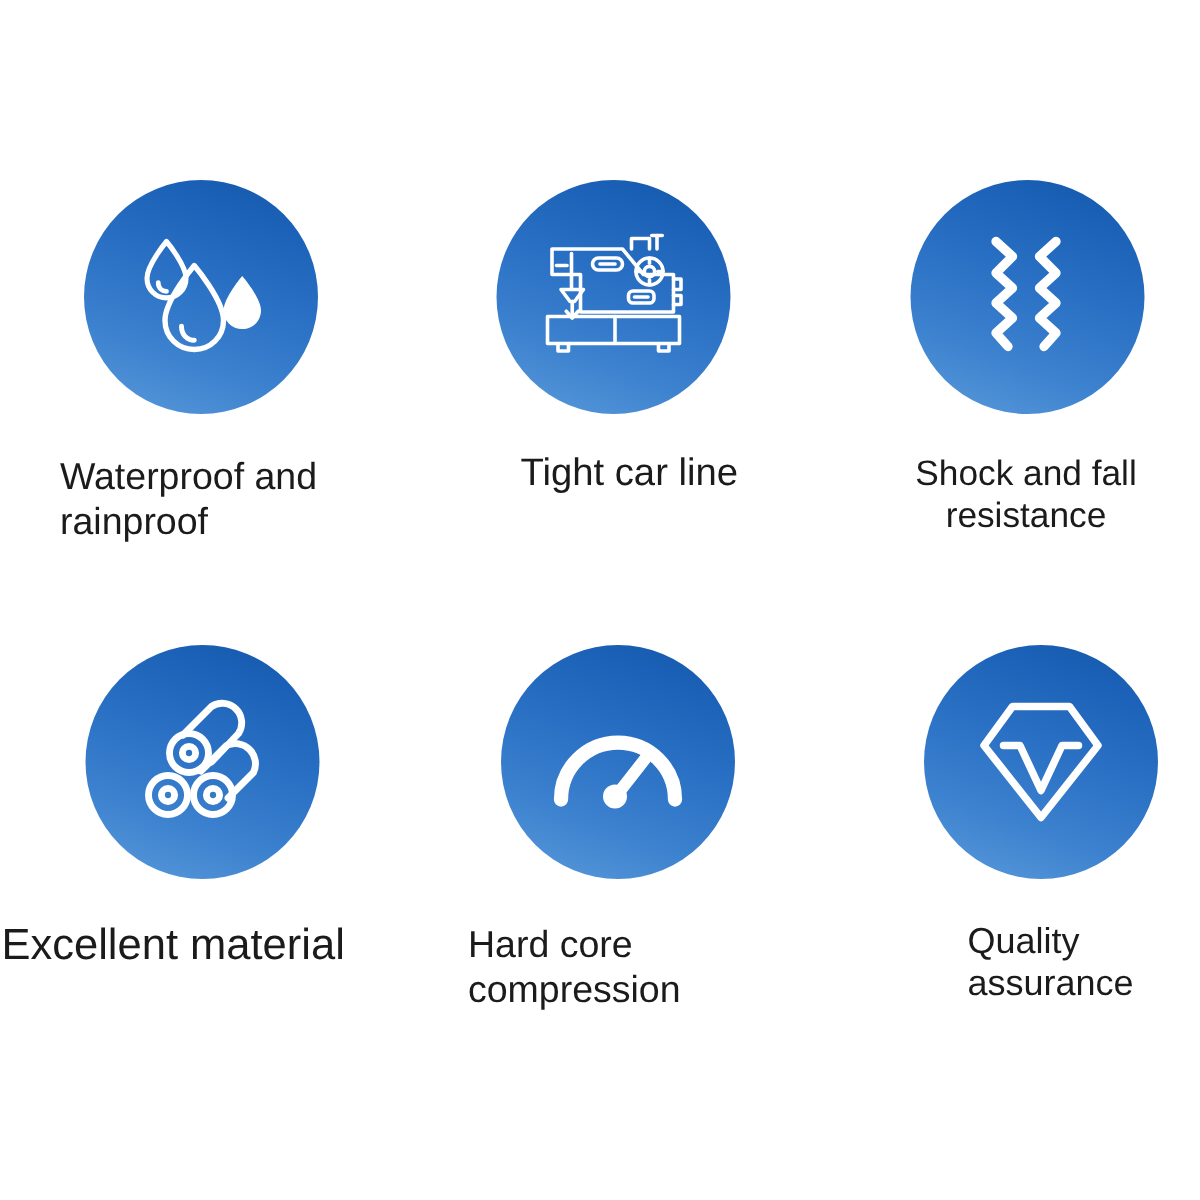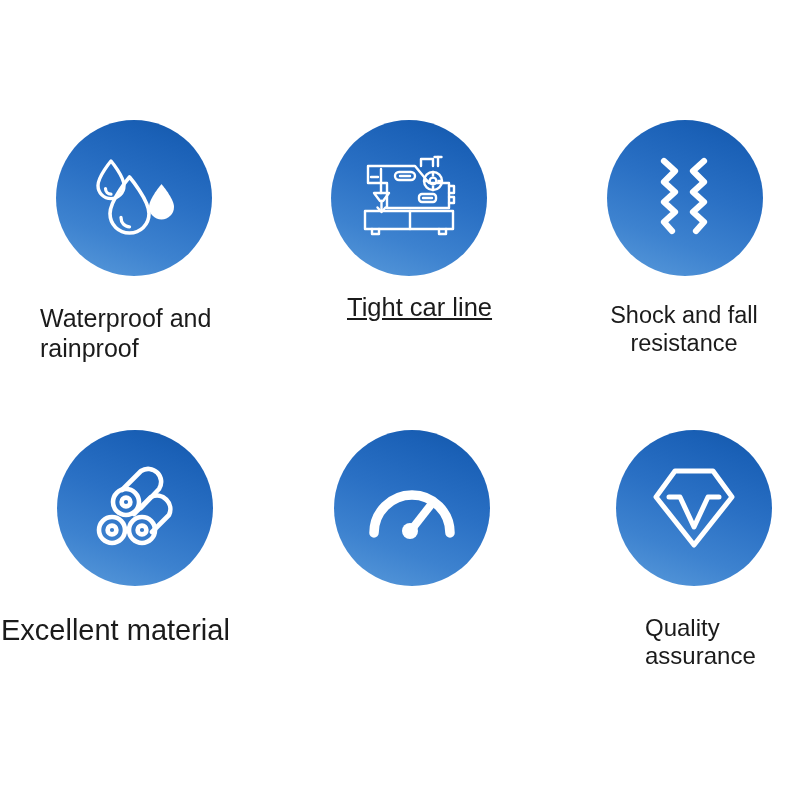--- a/index.html
+++ b/index.html
@@ -63,21 +63,21 @@
 
   .feature-label {
     color: #1b1b1b;
     line-height: 1.18;
     white-space: pre-line;
     font-weight: 400;
   }
 
   
   .label-0 { font-size: 25px; margin-top: 28px; margin-left: 39px; }
-  .label-1 { font-size: 25.5px; margin-top: 16px; margin-left: 70px; text-decoration: underline; }
+  .label-1 { font-size: 25.5px; margin-top: 24px; margin-left: 70px; }
   .label-2 { font-size: 23.5px; margin-top: 26px; margin-left: 0px; text-align: center; width: 248px; padding-left: 8px; }
   .label-3 { font-size: 29px; margin-top: 27px; }
   .label-4 { font-size: 25px; margin-top: 30px; margin-left: 30px; }
   .label-5 { font-size: 24px; margin-top: 28px; margin-left: 85px; }
 </style>
 </head>
 <body>
 
 <div class="features-grid">
 
@@ -189,20 +189,21 @@
         <svg width="92" height="66" viewBox="0 0 92 66" fill="none" xmlns="http://www.w3.org/2000/svg">
 
           <path d="M8 58 A38 38 0 0 1 84 58" stroke="#ffffff" stroke-width="9.5" fill="none" stroke-linecap="round"></path>
 
           <path d="M46 54 L64 31" stroke="#ffffff" stroke-width="8" fill="none" stroke-linecap="round"></path>
 
           <circle cx="44" cy="56" r="8" fill="#ffffff"></circle>
         </svg>
       </span>
     </div>
+    <div class="feature-label label-4">Hard core compression</div>
   </div>
 
   <div class="feature-cell cell-5">
     <div class="icon-badge badge-pos-5">
       <span>
         <svg width="88" height="86" viewBox="0 0 88 86" fill="none" xmlns="http://www.w3.org/2000/svg">
           <g stroke="#ffffff" stroke-width="5" fill="none" stroke-linecap="round" stroke-linejoin="round">
 
             <path d="M25 6 H63 L82 32 L44 80 L6 32 Z"></path>
 

